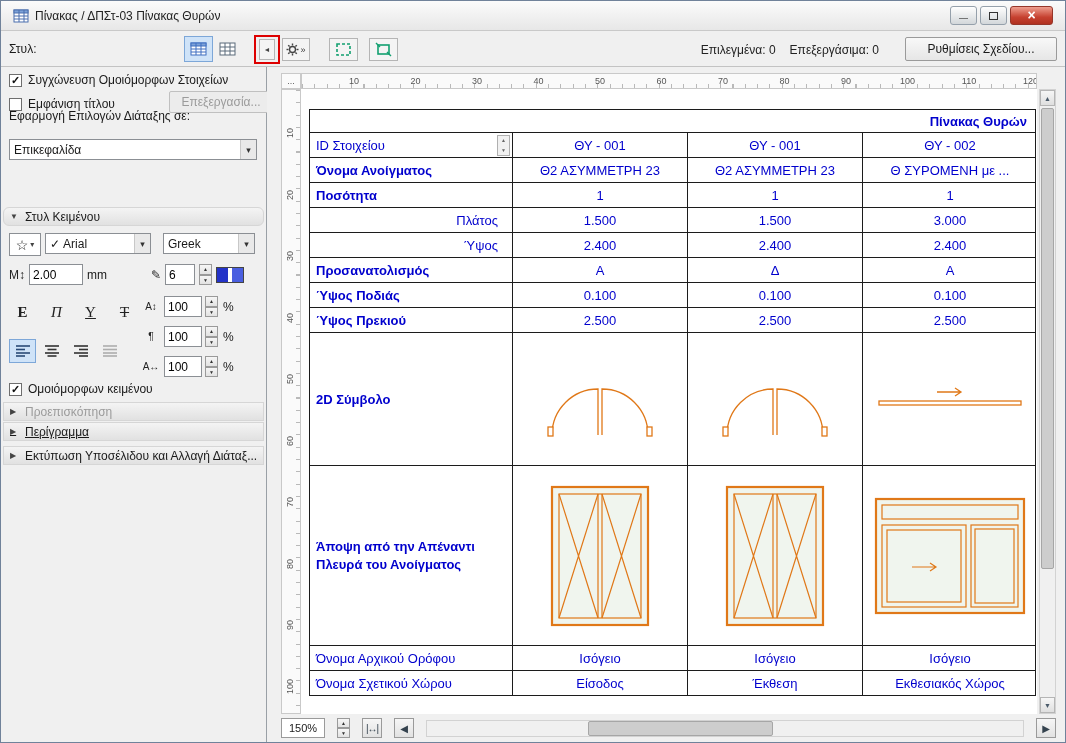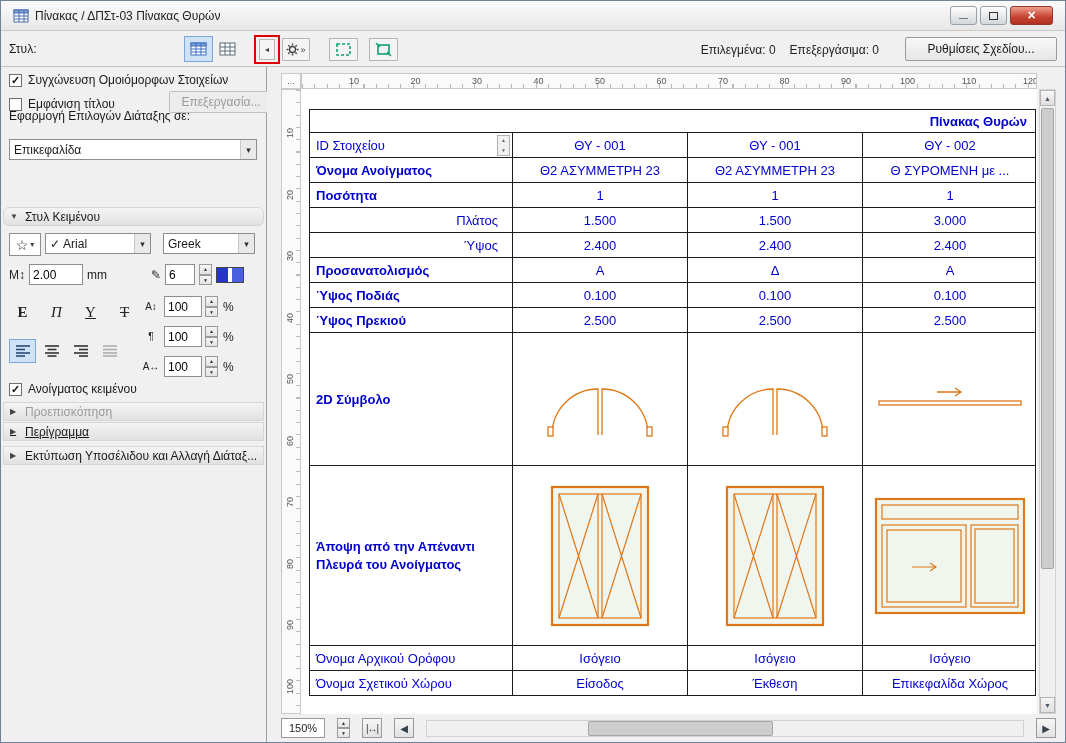--- a/index.html
+++ b/index.html
@@ -376,21 +376,21 @@
       <input class="tin" style="width: 38px;" value="100">
       <span class="updn">
           <span class="u"></span>
           <span class="d"></span>
         </span>
       <span class="pct">%</span>
     </div>
 
     <label class="cb" style="top:315px;">
       <span class="cbbox checked"></span>
-      <span>Ανοίγματος κειμένου</span>
+      <span>Ομοιόμορφων κειμένου</span>
     </label>
 
     <div class="sect disabled" style="top:335px;">
       <span class="tri closed"></span>
       <span class="sect-text">Προεπισκόπηση</span>
     </div>
     <div class="sect" style="top:355px;text-decoration:underline;">
       <span class="tri closed"></span>
       <span class="sect-text">Περίγραμμα</span>
     </div>
@@ -573,21 +573,21 @@
           <div class="cell w0 lblcell">Όνομα Αρχικού Ορόφου</div>
           <div class="cell wv">Ισόγειο</div>
           <div class="cell wv">Ισόγειο</div>
           <div class="cell wv">Ισόγειο</div>
         </div>
 
         <div class="srow r25">
           <div class="cell w0 lblcell">Όνομα Σχετικού Χώρου</div>
           <div class="cell wv">Είσοδος</div>
           <div class="cell wv">Έκθεση</div>
-          <div class="cell wv">Επικεφαλίδα Χώρος</div>
+          <div class="cell wv">Εκθεσιακός Χώρος</div>
         </div>
 
       </div>
     </div>
 
     <div class="v-scrollbar">
       <div class="sb-arrow sb-up"></div>
       <div class="v-thumb"></div>
       <div class="sb-arrow sb-dn"></div>
     </div>

